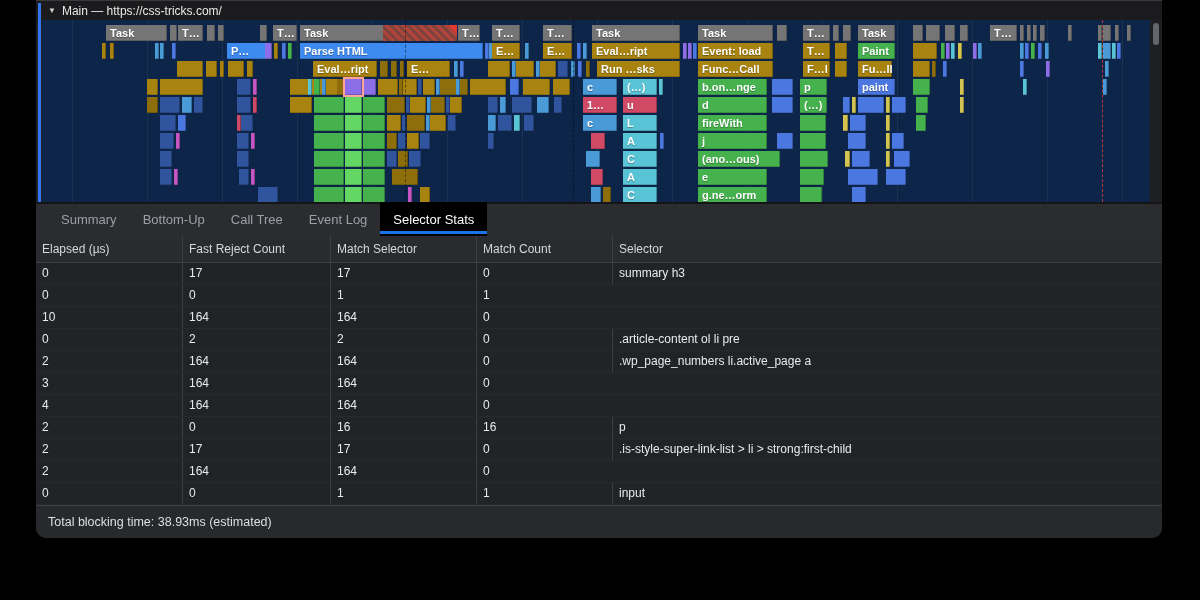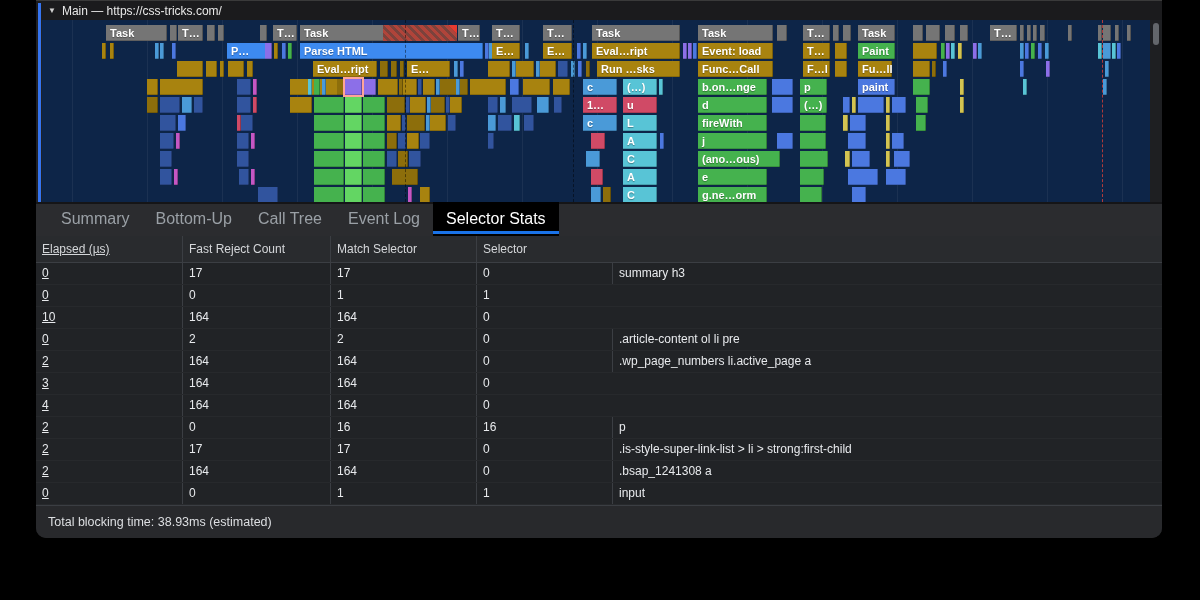--- a/index.html
+++ b/index.html
@@ -20,30 +20,30 @@
   .bar{position:absolute;height:16px;box-sizing:border-box;box-shadow:inset -1px 0 rgba(0,0,0,.28),inset 0 -1px rgba(0,0,0,.18);
     color:#fff;font-size:11px;font-weight:600;line-height:16px;white-space:nowrap;overflow:hidden;
     padding:0 0 0 4px;text-shadow:0 1px 1px rgba(0,0,0,.35);}
   .bar.sel{outline:2px solid #ffa598;z-index:3;}
   .hatch{position:absolute;top:0;right:0;height:16px;
     background:repeating-linear-gradient(45deg,#b0443a 0 3px,#7c423c 3px 6px);}
   .corner{position:absolute;top:0;right:0;width:0;height:0;border-left:9px solid transparent;border-top:9px solid #e43b30;}
   
   .tabbar{position:absolute;left:0;top:201px;width:100%;height:34px;background:#2b2c2f;
     display:flex;align-items:stretch;padding-left:12px;box-sizing:border-box;box-shadow:inset 0 2px 0 #151517;}
-  .tab{color:#9aa0a6;font-size:16px;display:flex;align-items:center;padding:0 13px;cursor:default;position:relative;}
+  .tab{color:#9aa0a6;font-size:13px;display:flex;align-items:center;padding:0 13px;cursor:default;position:relative;}
   .tab.active{background:#000;color:#fff;}
   .tab.active:after{content:"";position:absolute;left:0;right:0;bottom:2px;height:3px;background:#1a73e8;}
   
   .table{position:absolute;left:0;top:235px;width:100%;bottom:33px;background:#212326;}
   .trow{display:flex;height:21px;line-height:21px;font-size:12px;color:#e8eaed;border-bottom:1px solid rgba(255,255,255,0.03);}
   .thead{height:26px;line-height:26px;background:#292b2e;color:#d5d7da;border-bottom:1px solid #3b3e43;}
   .cell{box-sizing:border-box;padding-left:6px;overflow:hidden;white-space:nowrap;border-left:1px solid #3b3e43;}
   .cell:first-child{border-left:none;}
-  .c0{width:146px;text-decoration:underline;}.c1{width:148px;}.c2{width:146px;}.c3{width:136px;}.c4{flex:1;}
+  .c0{width:146px;}.c1{width:148px;}.c2{width:146px;}.c3{width:136px;}.c4{flex:1;}
   .fillrow{flex:1;display:flex;}
   .fillrow .cell{height:100%;}
   
   .footer{position:absolute;left:0;bottom:0;width:100%;height:33px;background:#28292c;border-top:1px solid #3b3e43;
     color:#dddfe2;font-size:12.5px;display:flex;align-items:center;padding-left:12px;box-sizing:border-box;}
 </style>
 </head>
 <body>
 
 <div class="window">
@@ -348,20 +348,21 @@
       <div class="tab">Call Tree</div>
       <div class="tab">Event Log</div>
       <div class="tab active">Selector Stats</div>
     </div>
 
   <div class="table" id="table">
       <div class="trow thead">
         <div class="cell c0">Elapsed (µs)</div>
         <div class="cell c1">Fast Reject Count</div>
         <div class="cell c2">Match Selector</div>
+        <div class="cell c3">Match Count</div>
         <div class="cell c4">Selector</div>
       </div>
       <div class="trow">
         <div class="cell c0">0</div>
         <div class="cell c1">17</div>
         <div class="cell c2">17</div>
         <div class="cell c3">0</div>
         <div class="cell c4">summary h3</div>
       </div>
       <div class="trow">
@@ -414,21 +415,20 @@
         <div class="cell c1">17</div>
         <div class="cell c2">17</div>
         <div class="cell c3">0</div>
         <div class="cell c4">.is-style-super-link-list &gt; li &gt; strong:first-child</div>
       </div>
       <div class="trow">
         <div class="cell c0">2</div>
         <div class="cell c1">164</div>
         <div class="cell c2">164</div>
         <div class="cell c3">0</div>
-        <div class="cell c4">.bsap_1241308 a</div>
       </div>
       <div class="trow">
         <div class="cell c0">0</div>
         <div class="cell c1">0</div>
         <div class="cell c2">1</div>
         <div class="cell c3">1</div>
         <div class="cell c4">input</div>
       </div>
       <div class="fillrow" style="height: 13px;">
         <div class="cell c0"></div>

